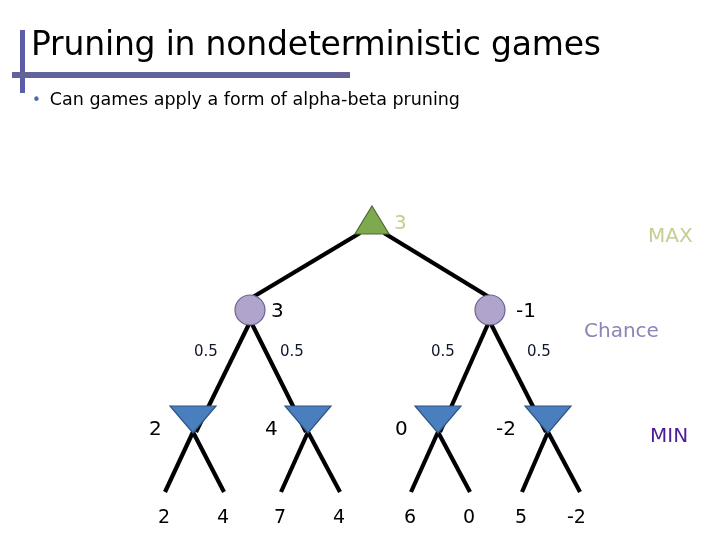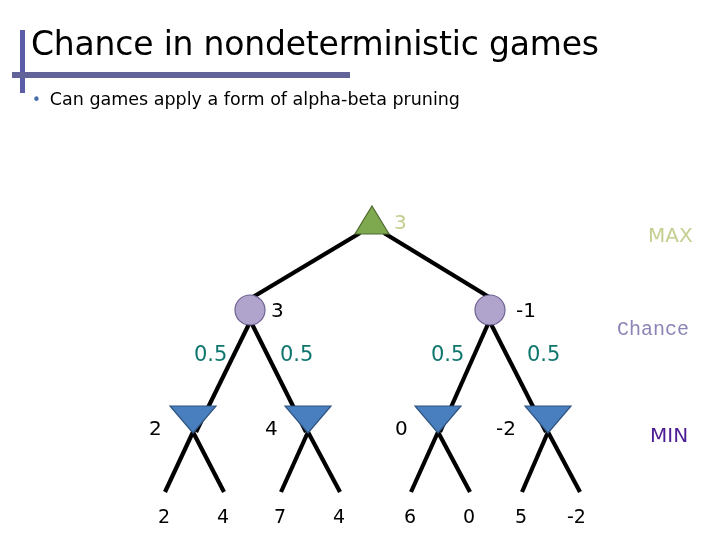--- a/index.html
+++ b/index.html
@@ -94,21 +94,21 @@
 
   
   .tree-label {
     position: absolute;
     font-size: 20px;
     white-space: nowrap;
     line-height: 1;
   }
   .label-max-value   { color: #c3cf8e; }
   .label-chance-value{ color: #000000; }
-  .label-prob        { color: #0f766e; font-size: 21px; }
+  .label-prob        { color: #0f172a; font-size: 15px; }
   .label-min-value   { color: #000000; }
   .label-leaf        { color: #000000; font-size: 19px; }
 
   .level-label {
     position: absolute;
     font-size: 20px;
     white-space: nowrap;
     line-height: 1;
   }
   .level-max    { color: #c3cf8e; }
@@ -116,21 +116,21 @@
   .level-min    { color: #4c1d95; }
 </style>
 </head>
 <body>
 
 <div id="slide">
 
   <div id="title-accent-vertical"></div>
   <div id="title-accent-horizontal"></div>
 
-  <div id="page-title">Chance in nondeterministic games</div>
+  <div id="page-title">Pruning in nondeterministic games</div>
 
   <div id="bullet-row">
     <span id="bullet-marker">•</span>
     <span id="bullet-text">Can games apply a form of alpha-beta pruning</span>
   </div>
 
   <svg id="game-tree" width="720" height="540">
 
     <line class="edge-line" x1="360" y1="233" x2="253" y2="297"></line>
     <line class="edge-line" x1="384" y1="233" x2="489" y2="297"></line>
@@ -182,16 +182,16 @@
   <div class="tree-label label-leaf" style="left:158px; top:507px;">2</div>
   <div class="tree-label label-leaf" style="left:217px; top:507px;">4</div>
   <div class="tree-label label-leaf" style="left:274px; top:507px;">7</div>
   <div class="tree-label label-leaf" style="left:333px; top:507px;">4</div>
   <div class="tree-label label-leaf" style="left:404px; top:507px;">6</div>
   <div class="tree-label label-leaf" style="left:463px; top:507px;">0</div>
   <div class="tree-label label-leaf" style="left:515px; top:507px;">5</div>
   <div class="tree-label label-leaf" style="left:567px; top:507px;">-2</div>
 
   <div class="level-label level-max" style="left:648px; top:225px;">MAX</div>
-  <div class="level-label level-chance" style="left:617px; top:320px;font-family:Liberation Mono, monospace;">Chance</div>
+  <div class="level-label level-chance" style="left:584px; top:320px;">Chance</div>
   <div class="level-label level-min" style="left:650px; top:425px;">MIN</div>
 
 </div>
 
 </body></html>

